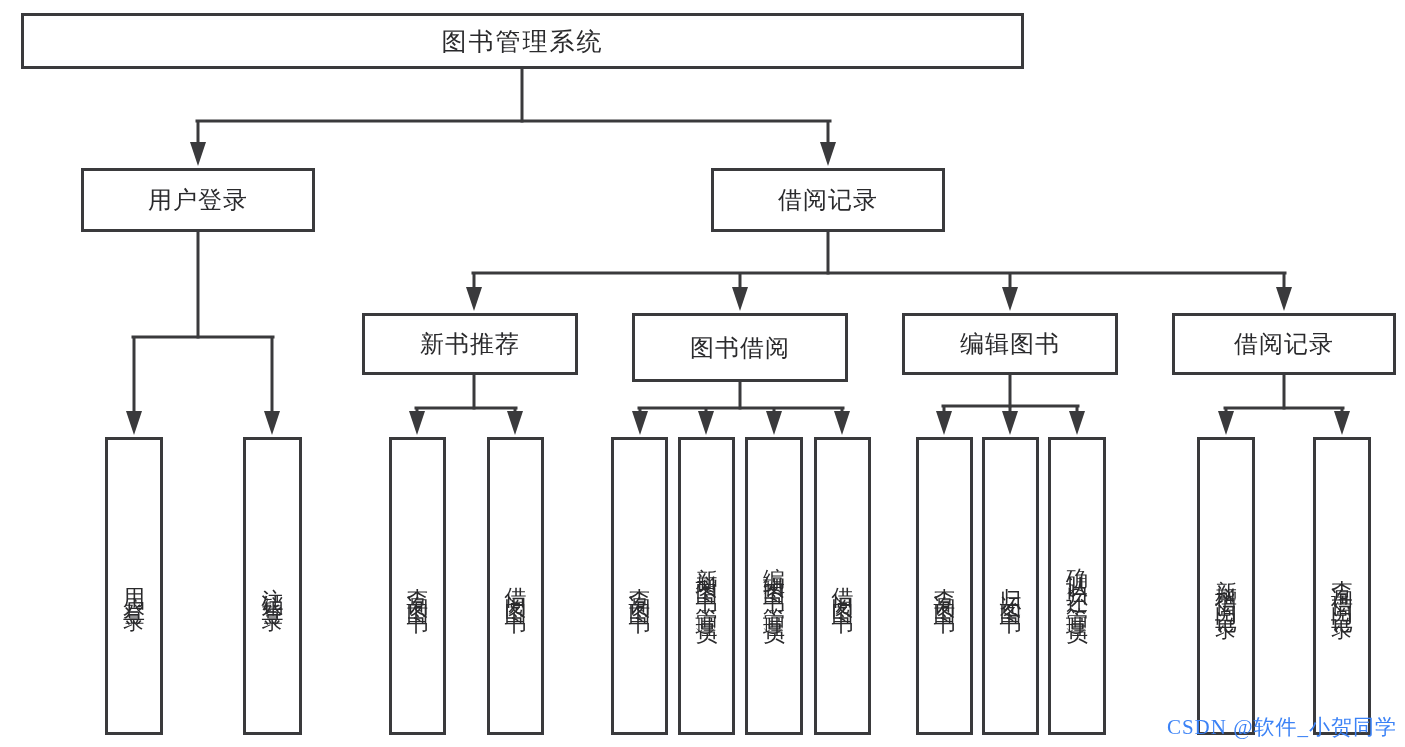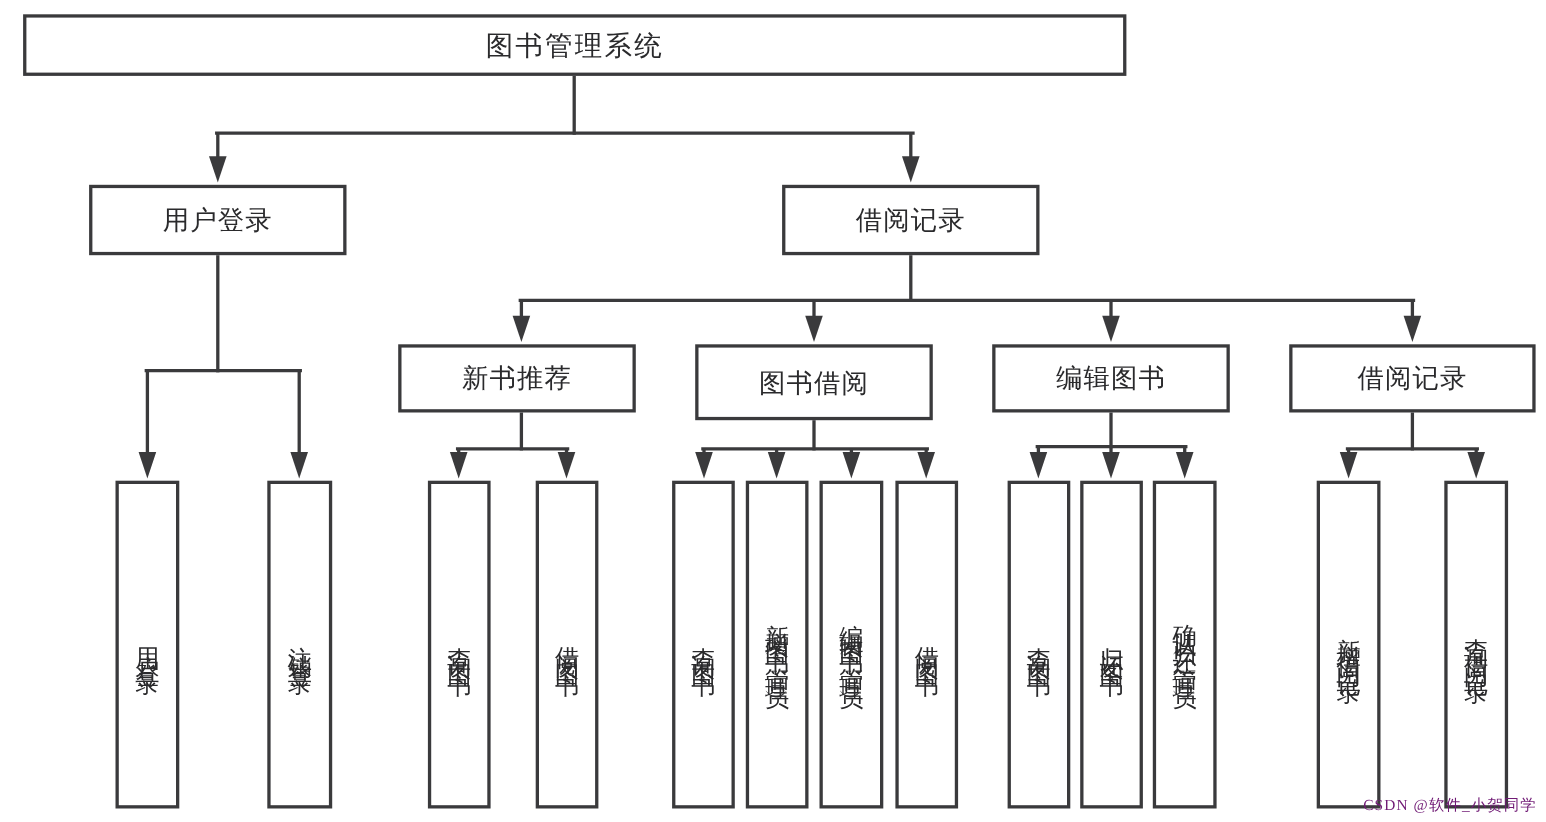--- a/index.html
+++ b/index.html
@@ -26,22 +26,22 @@
   .v-node .vtext{
     writing-mode:vertical-rl;
     text-orientation:mixed;
     line-height:1;
     letter-spacing:8px;
     white-space:nowrap;
   }
   .watermark{
     position:absolute;
     right:8px;bottom:6px;
-    font-size:14px;
-    color:#701a75;
+    font-size:21px;
+    color:#3b82f6;
     letter-spacing:1px;
     white-space:nowrap;
   }
 </style>
 </head>
 <body>
 
 <div id="canvas">
 
   <svg id="wires" width="1405" height="747" viewBox="0 0 1405 747">

